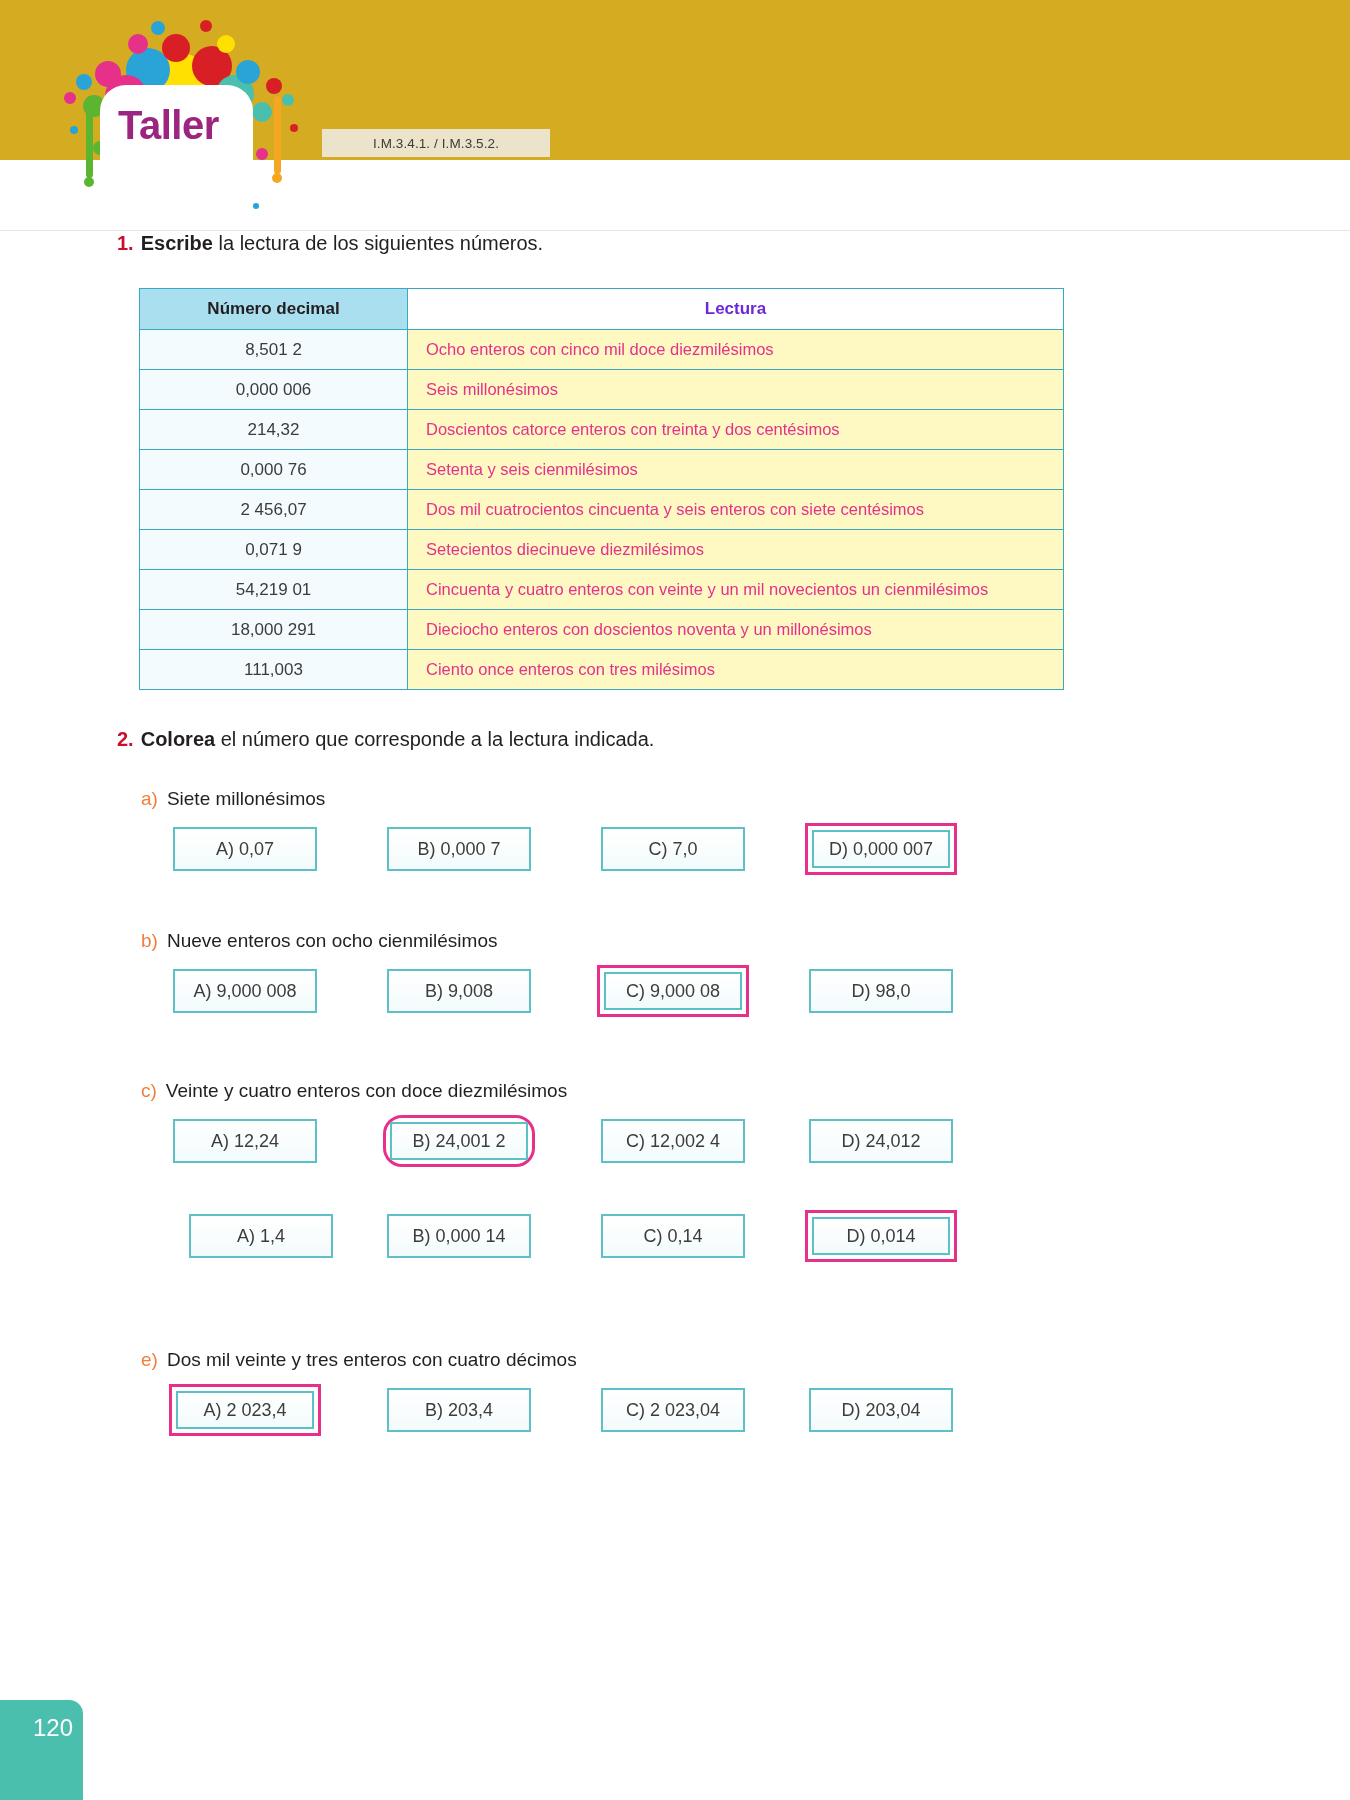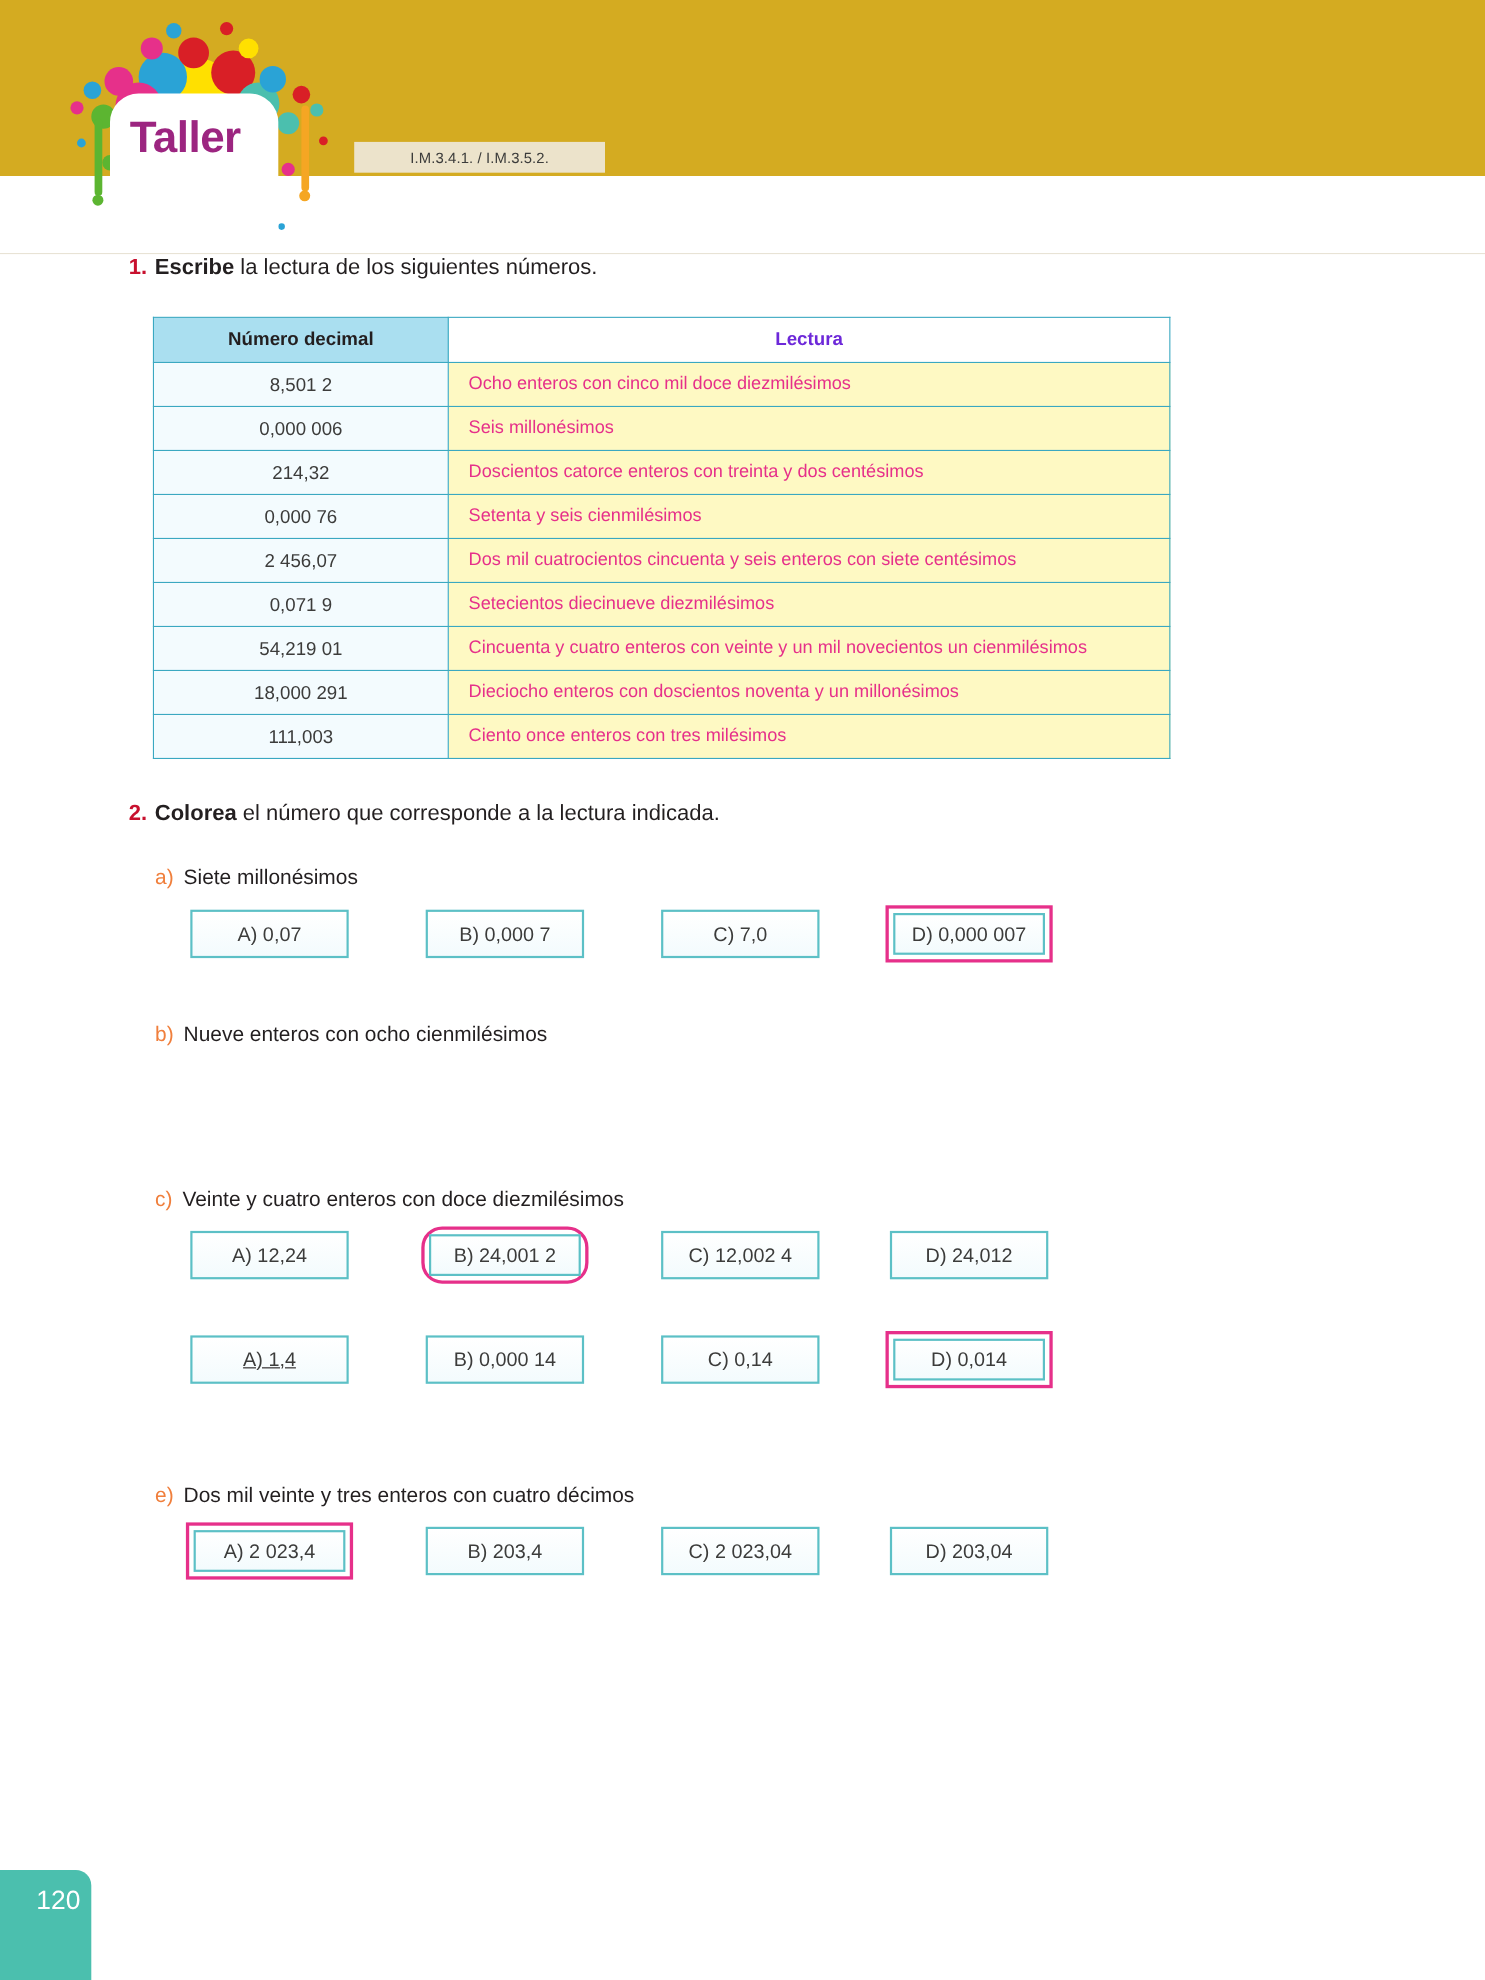--- a/index.html
+++ b/index.html
@@ -325,41 +325,55 @@
         <div class="opt-wrap" style="left: 456px;">
           <div class="opt-box">C) 7,0</div>
         </div>
         <div class="opt-wrap correct" style="left: 664px;">
           <div class="opt-box">D) 0,000 007</div>
         </div>
       </div>
     </div>
     <div class="mc-item" style="top: 930px;">
       <div class="mc-label"><span class="mc-letter">b)</span><span>Nueve enteros con ocho cienmilésimos</span></div>
+      <div class="mc-options">
+        <div class="opt-wrap" style="left: 28px;">
+          <div class="opt-box">A) 9,000 008</div>
+        </div>
+        <div class="opt-wrap" style="left: 242px;">
+          <div class="opt-box">B) 9,008</div>
+        </div>
+        <div class="opt-wrap correct" style="left: 456px;">
+          <div class="opt-box">C) 9,000 08</div>
+        </div>
+        <div class="opt-wrap" style="left: 664px;">
+          <div class="opt-box">D) 98,0</div>
+        </div>
+      </div>
     </div>
     <div class="mc-item" style="top: 1080px;">
       <div class="mc-label"><span class="mc-letter">c)</span><span>Veinte y cuatro enteros con doce diezmilésimos</span></div>
       <div class="mc-options">
         <div class="opt-wrap" style="left: 28px;">
           <div class="opt-box">A) 12,24</div>
         </div>
         <div class="opt-wrap correct" style="left: 242px; border-radius: 19px;">
           <div class="opt-box">B) 24,001 2</div>
         </div>
         <div class="opt-wrap" style="left: 456px;">
           <div class="opt-box">C) 12,002 4</div>
         </div>
         <div class="opt-wrap" style="left: 664px;">
           <div class="opt-box">D) 24,012</div>
         </div>
       </div>
     </div>
     <div class="mc-item" style="top: 1210px;">
       <div class="mc-options">
-        <div class="opt-wrap" style="left: 28px; text-decoration: underline;">
+        <div class="opt-wrap" style="left: 44px;">
           <div class="opt-box">A) 1,4</div>
         </div>
         <div class="opt-wrap" style="left: 242px;">
           <div class="opt-box">B) 0,000 14</div>
         </div>
         <div class="opt-wrap" style="left: 456px;">
           <div class="opt-box">C) 0,14</div>
         </div>
         <div class="opt-wrap correct" style="left: 664px;">
           <div class="opt-box">D) 0,014</div>

